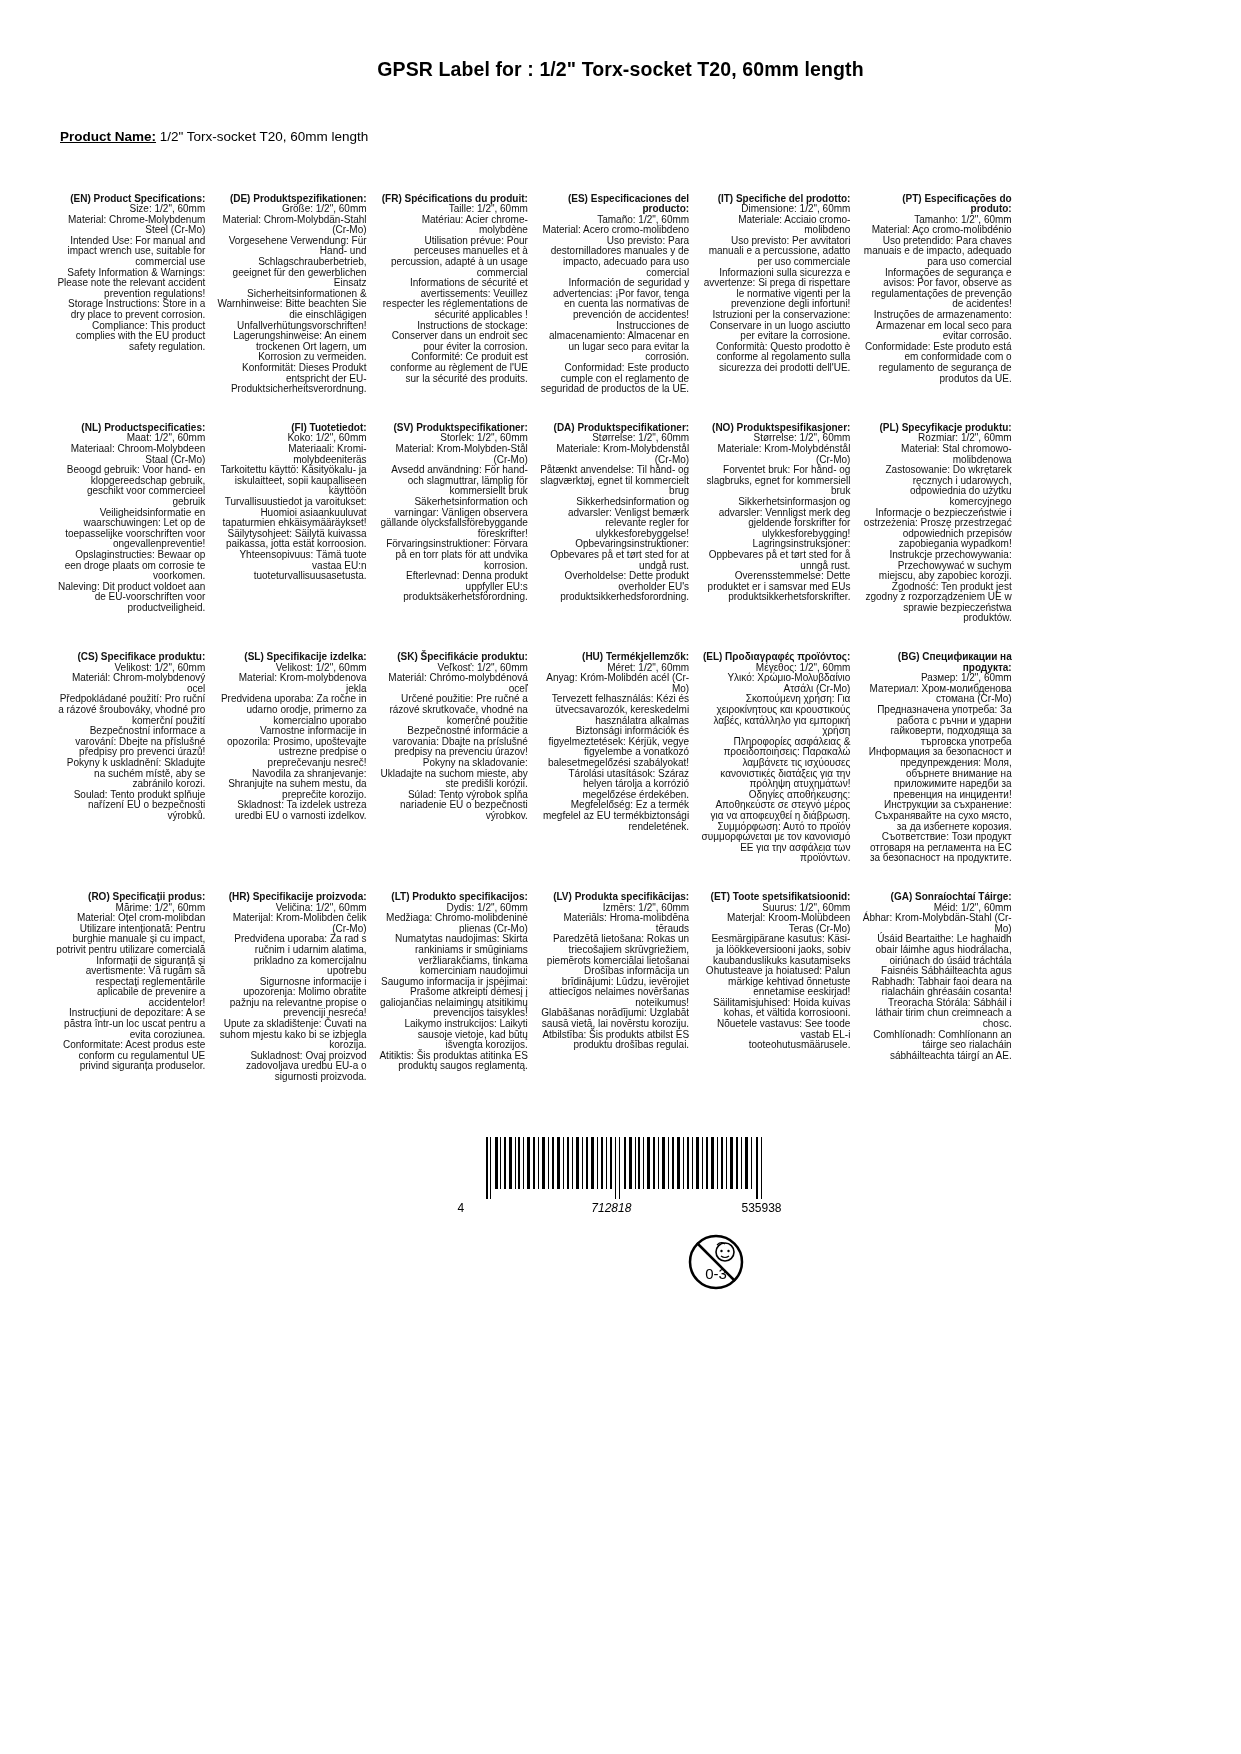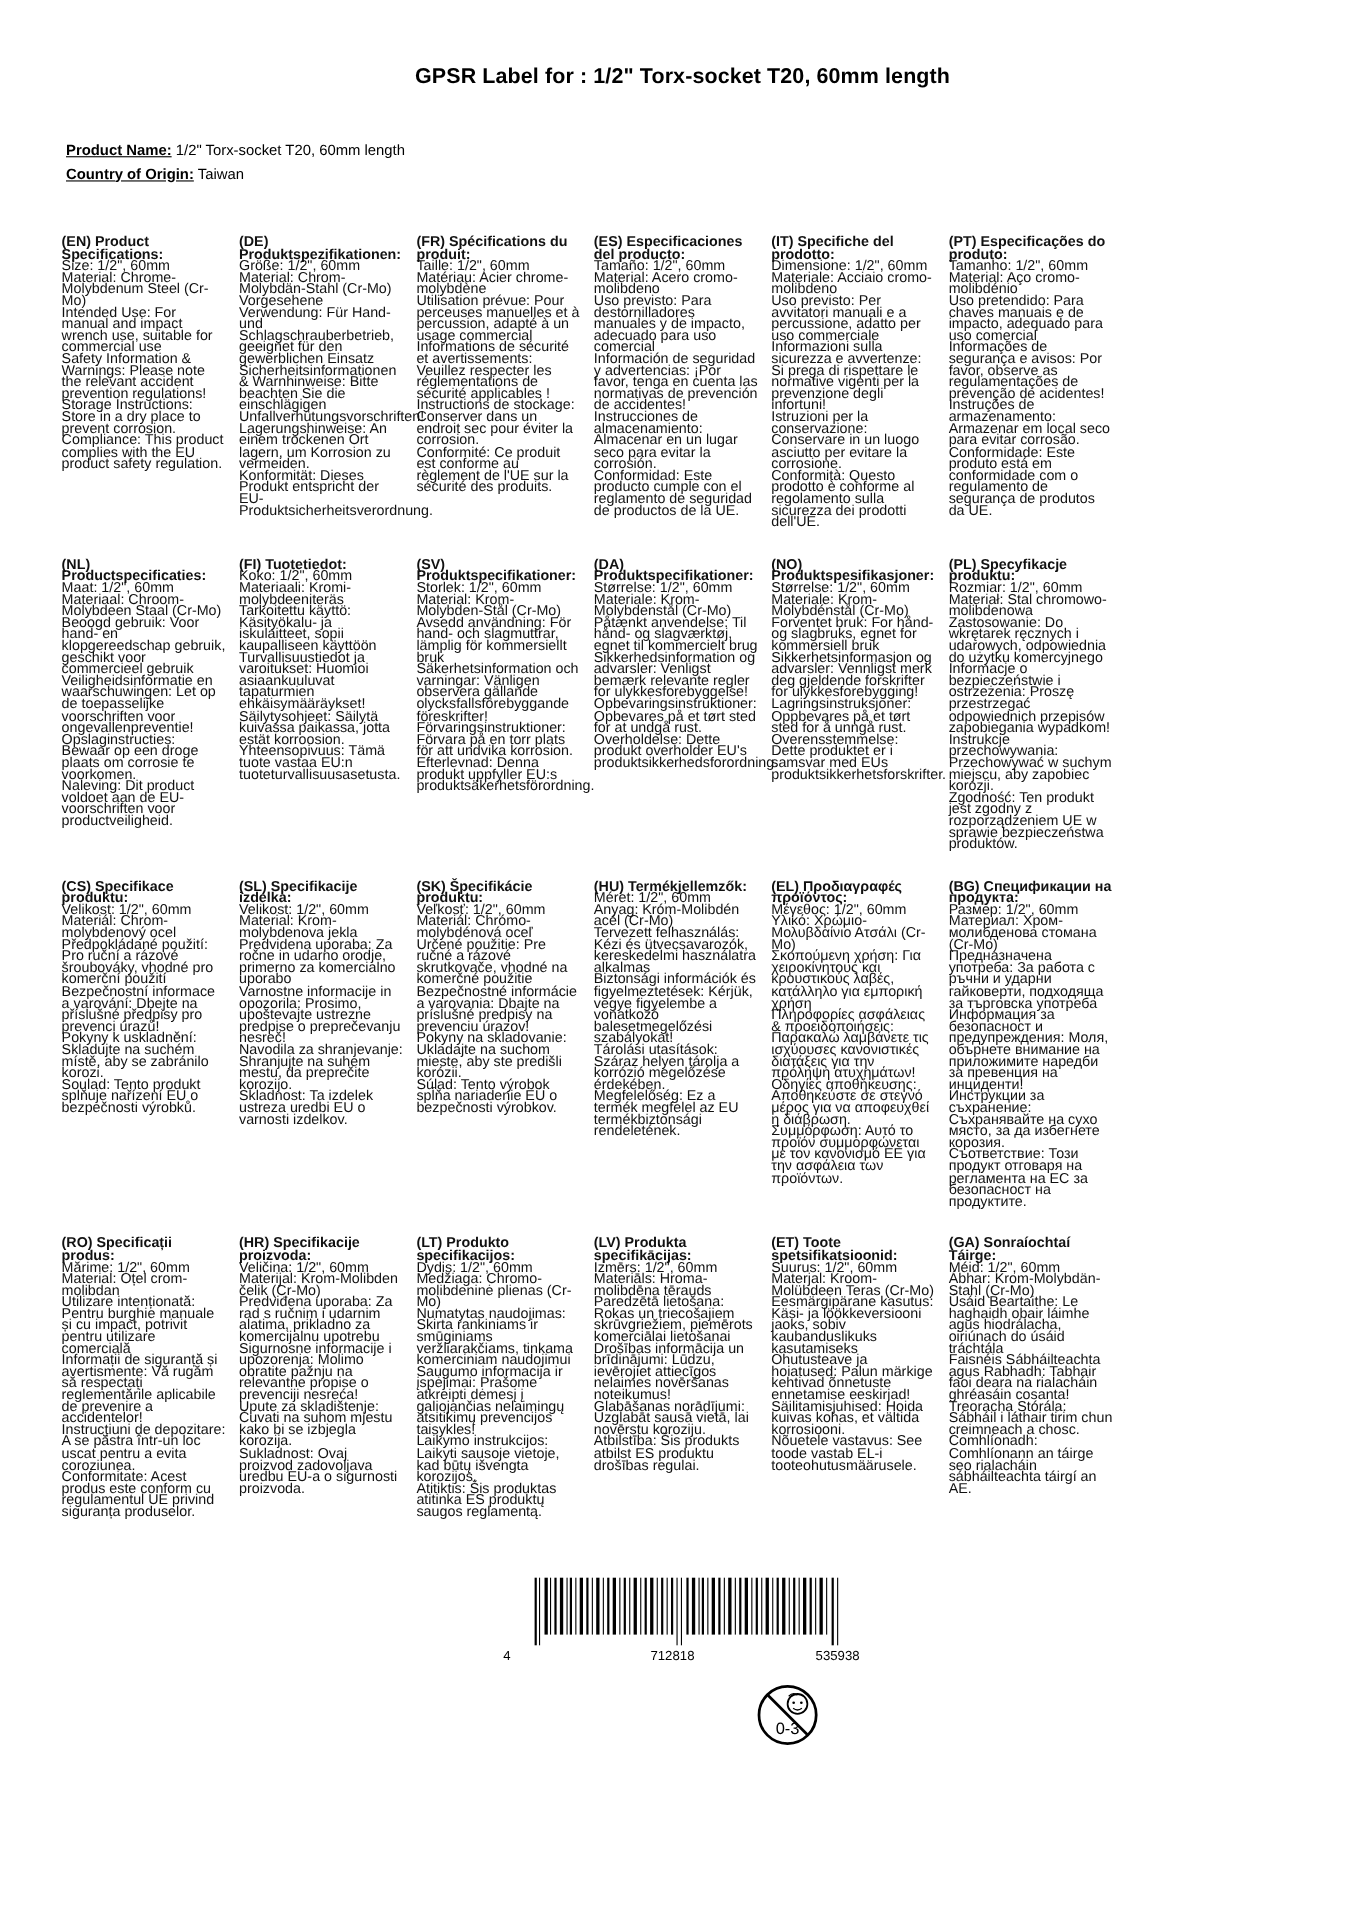--- a/index.html
+++ b/index.html
@@ -52,23 +52,24 @@
   }
   .grid-row {
     display: flex;
     flex-direction: row;
     margin-bottom: 28px;
   }
   .cell {
     width: 14.2857%;
     box-sizing: border-box;
     padding-right: 12px;
-    font-size: 13px;
+    font-size: 10px;
     line-height: 10.6px;
     color: #111111;
+    text-align: right;
   }
   .cell .cell-title {
     font-weight: bold;
     display: block;
     margin-bottom: 0px;
   }
   .cell .cell-body {
     display: block;
     white-space: pre-wrap;
   }
@@ -94,21 +95,21 @@
     width: 330px;
     display: flex;
     justify-content: space-between;
     font-size: 12px;
     font-family: "Liberation Sans", sans-serif;
     margin-top: 2px;
     padding-left: 2px;
     box-sizing: border-box;
   }
   .barcode-digits span.d1 { margin-left: 0px; }
-  .barcode-digits span.d2 { margin-left: 17px; }
+  .barcode-digits span.d2 { margin-left: 17px; font-style: italic; }
   .barcode-digits span.d3 { margin-right: 4px; }
   .marks {
     margin-top: 18px;
     display: flex;
     flex-direction: row;
     align-items: flex-start;
     gap: 86px;
   }
   .ce-mark svg, .age-mark svg {
     display: block;
@@ -118,24 +119,20 @@
 <body>
 
 <div class="page">
 
   <h1 class="doc-title">GPSR Label for : 1/2" Torx-socket T20, 60mm length</h1>
 
   <div class="header-block">
     <div class="header-row">
       <span class="header-label">Product Name:</span>
       <span class="header-value">1/2" Torx-socket T20, 60mm length</span>
-    </div>
-    <div class="header-row">
-      <span class="header-label">Country of Origin:</span>
-      <span class="header-value">Taiwan</span>
     </div>
   </div>
 
   <div class="grid">
 
     <div class="grid-row">
       <div class="cell">
         <span class="cell-title">(EN) Product Specifications:</span>
         <span class="cell-body">Size: 1/2", 60mm
 Material: Chrome-Molybdenum Steel (Cr-Mo)

